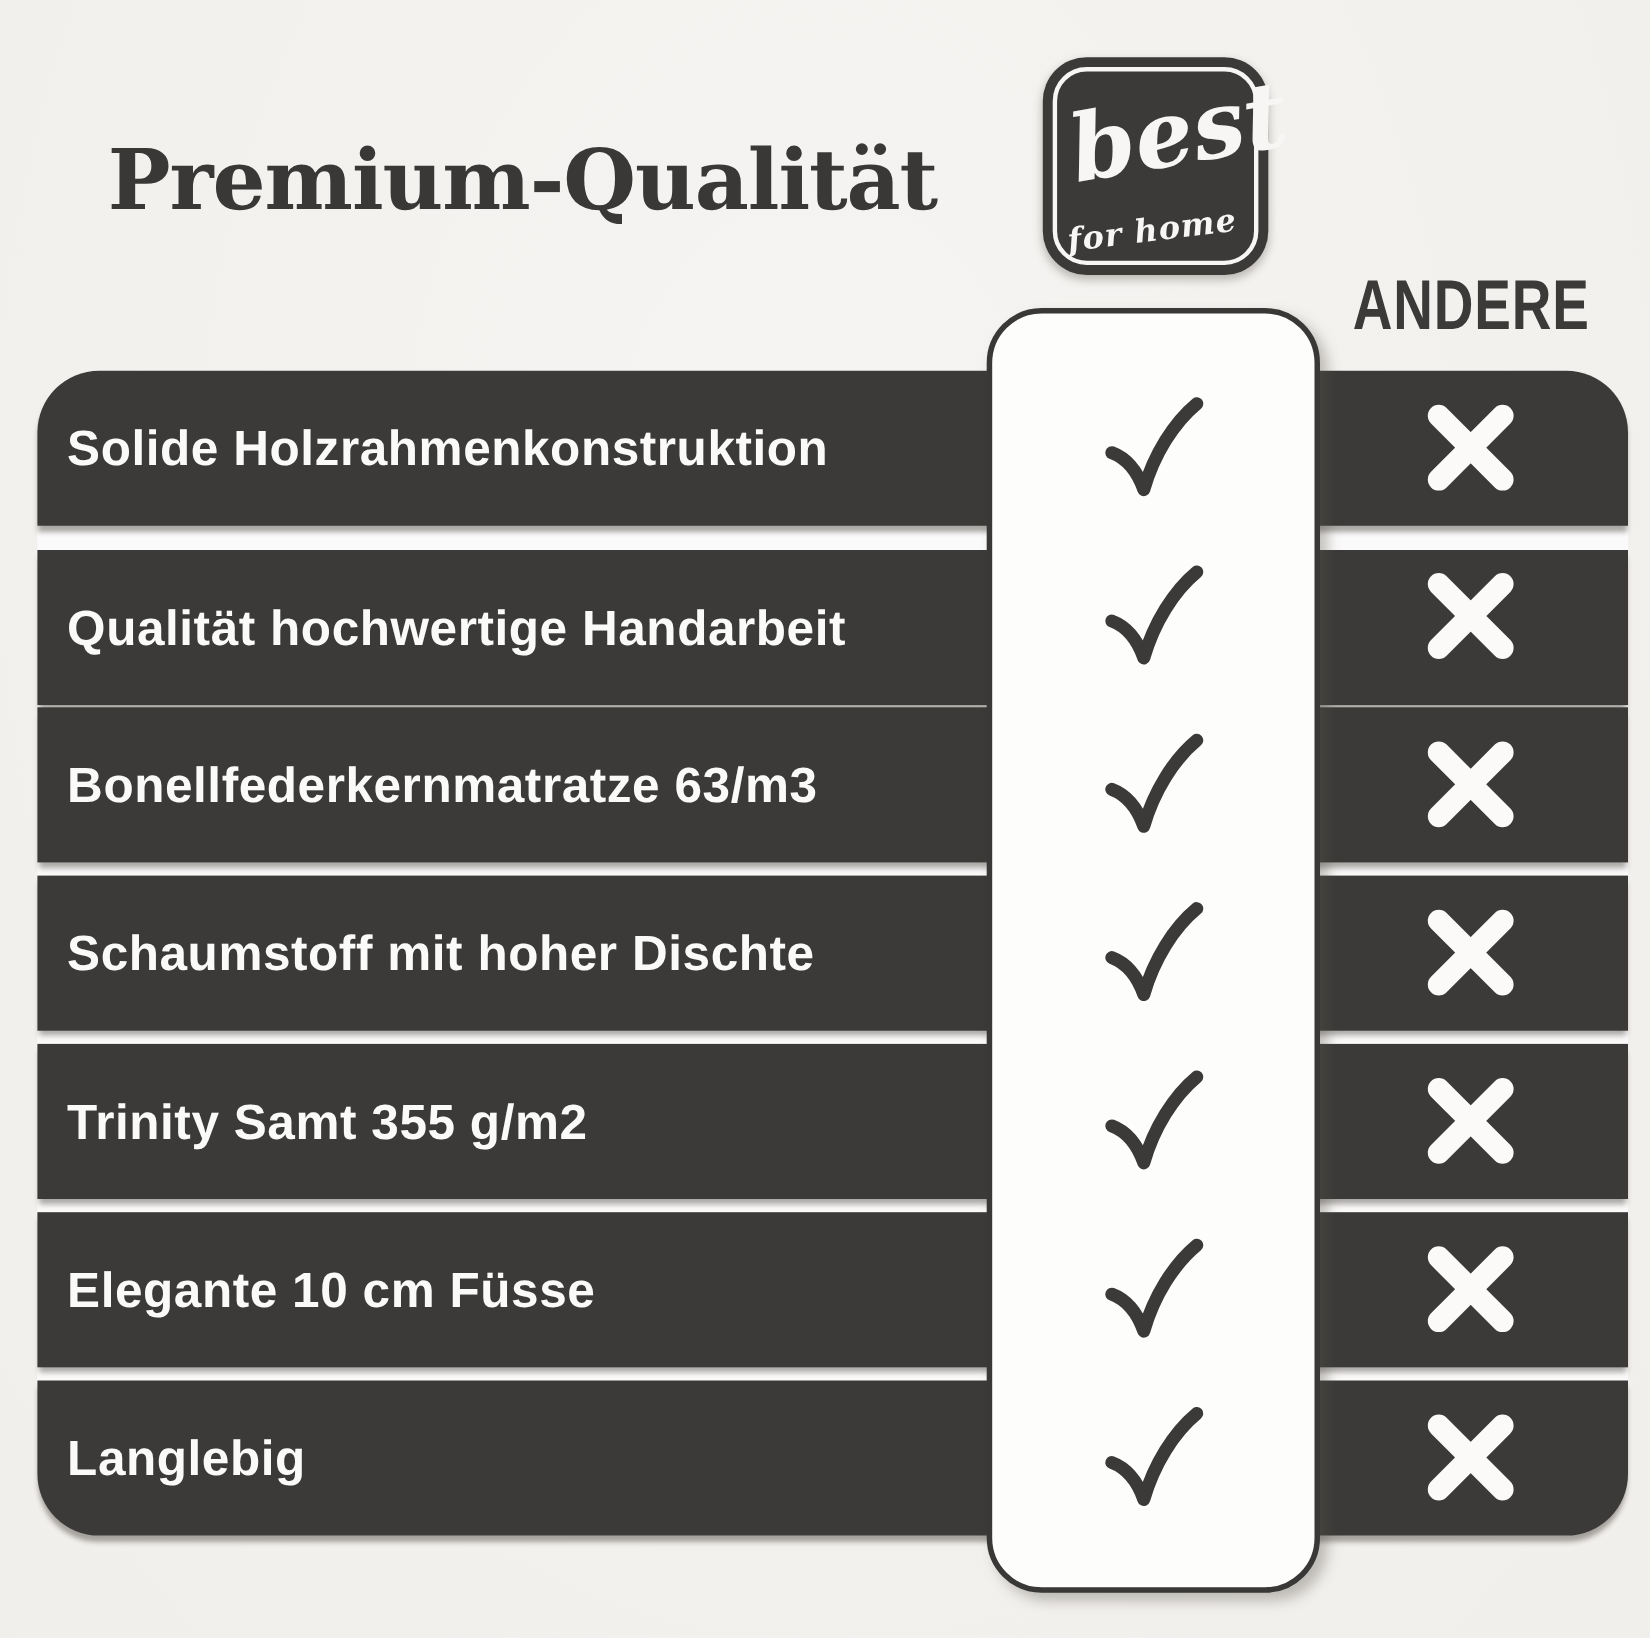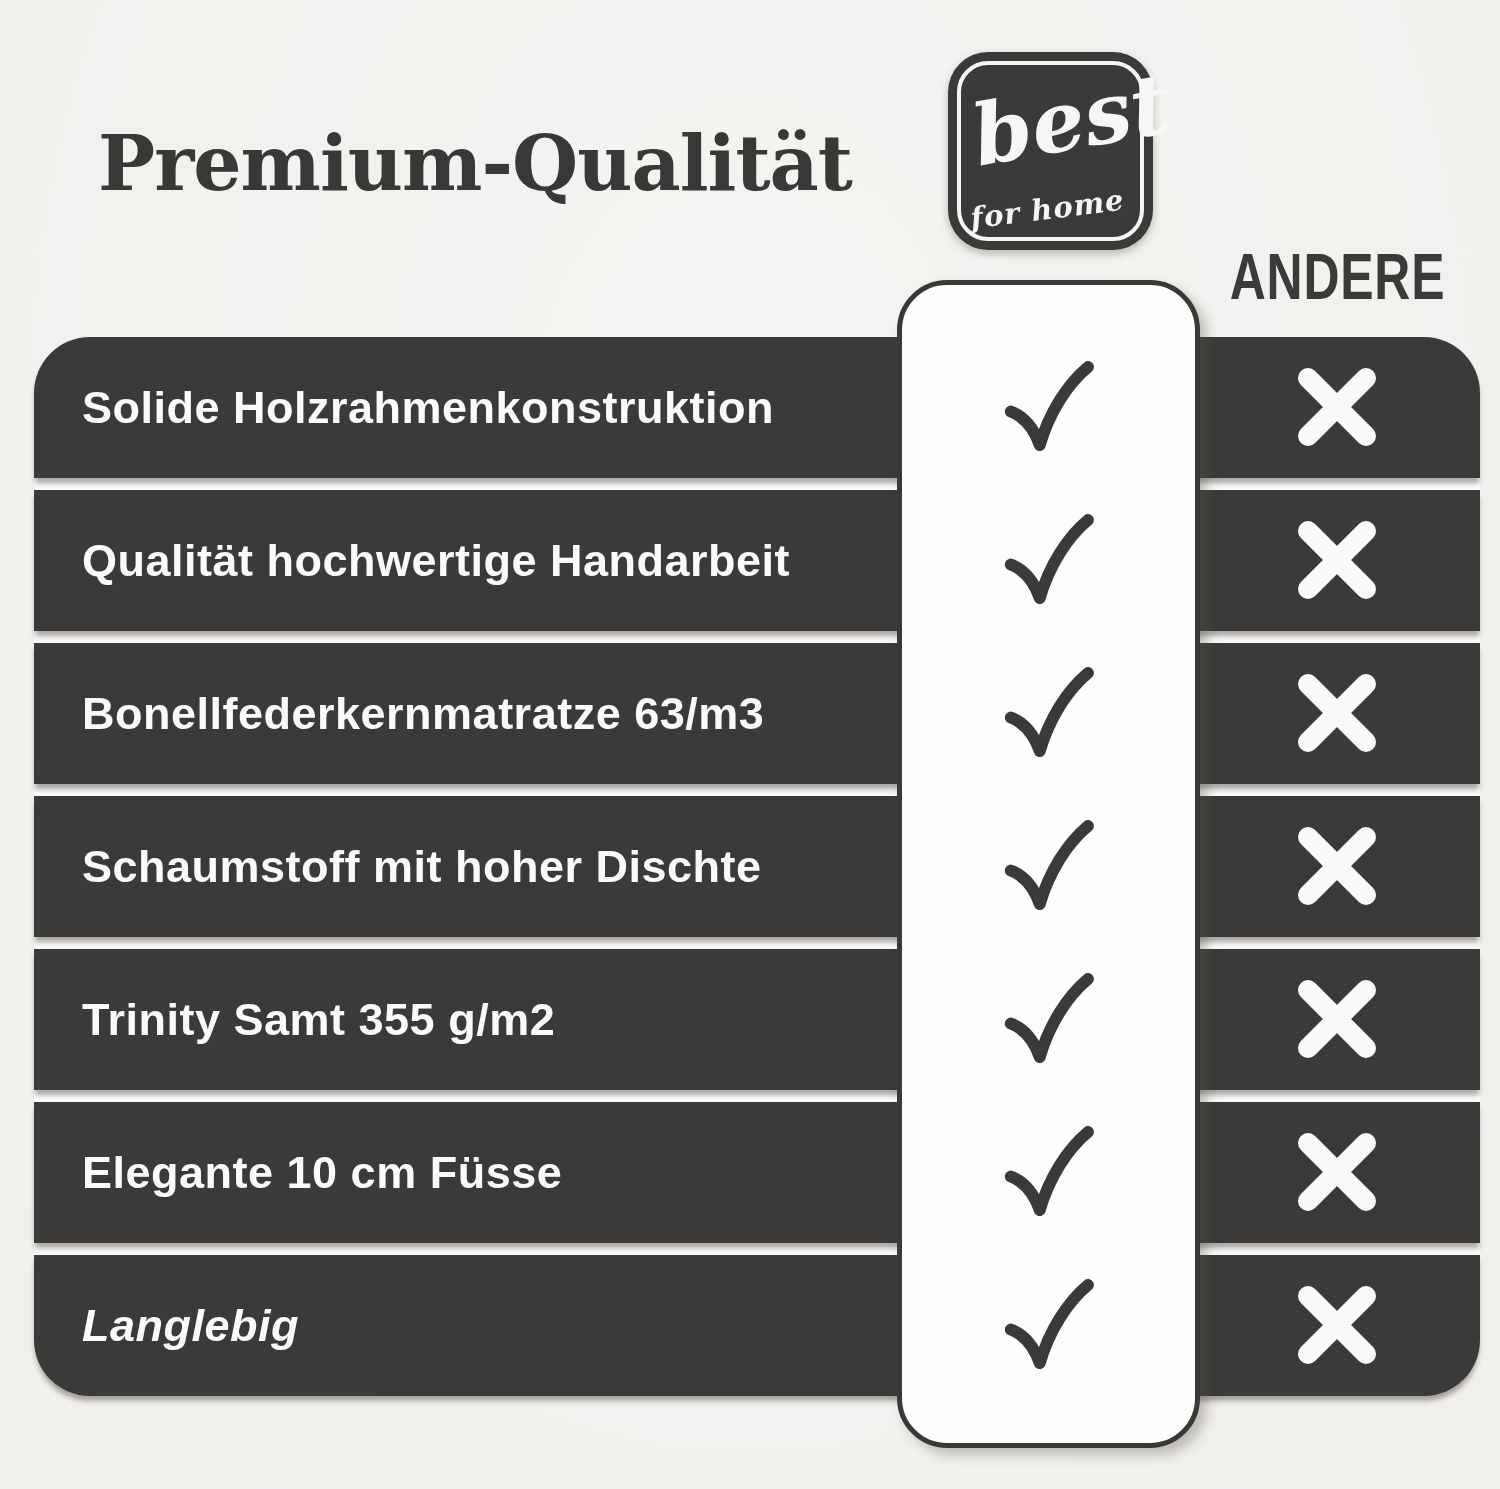--- a/index.html
+++ b/index.html
@@ -53,28 +53,28 @@
     position:absolute;left:34px;top:337px;width:1446px;height:1059px;
     background:#fbfafa;border-radius:56px;
   }
   .row{
     position:absolute;left:0;width:1446px;height:141px;
     background:#3b3a38;
     box-shadow:0 6px 5px -1px rgba(70,67,60,.45);
     display:flex;flex-direction:column;justify-content:center;
   }
   .r0{top:0;border-radius:56px 56px 0 0;}
-  .r1{top:153px;}
+  .r1{top:163px;}
   .r2{top:306px;}
   .r3{top:459px;}
   .r4{top:612px;}
   .r5{top:765px;}
-  .r6{top:918px;border-radius:0 0 56px 56px;font-style:italic;}
+  .r6{top:918px;border-radius:0 0 56px 56px;}
   .row-label{
-    padding-left:48px;color:#fafaf8;font-weight:bold;font-size:45px;line-height:57px;
+    padding-left:27px;color:#fafaf8;font-weight:bold;font-size:45px;line-height:57px;
     letter-spacing:0.5px;
   }
   .ln{display:block;}
   .ln:empty{display:none;}
 
   
   .panel{
     position:absolute;left:897px;top:280px;width:303px;height:1168px;
     box-sizing:border-box;background:#fdfdfc;
     border:5px solid #393836;border-radius:50px;

